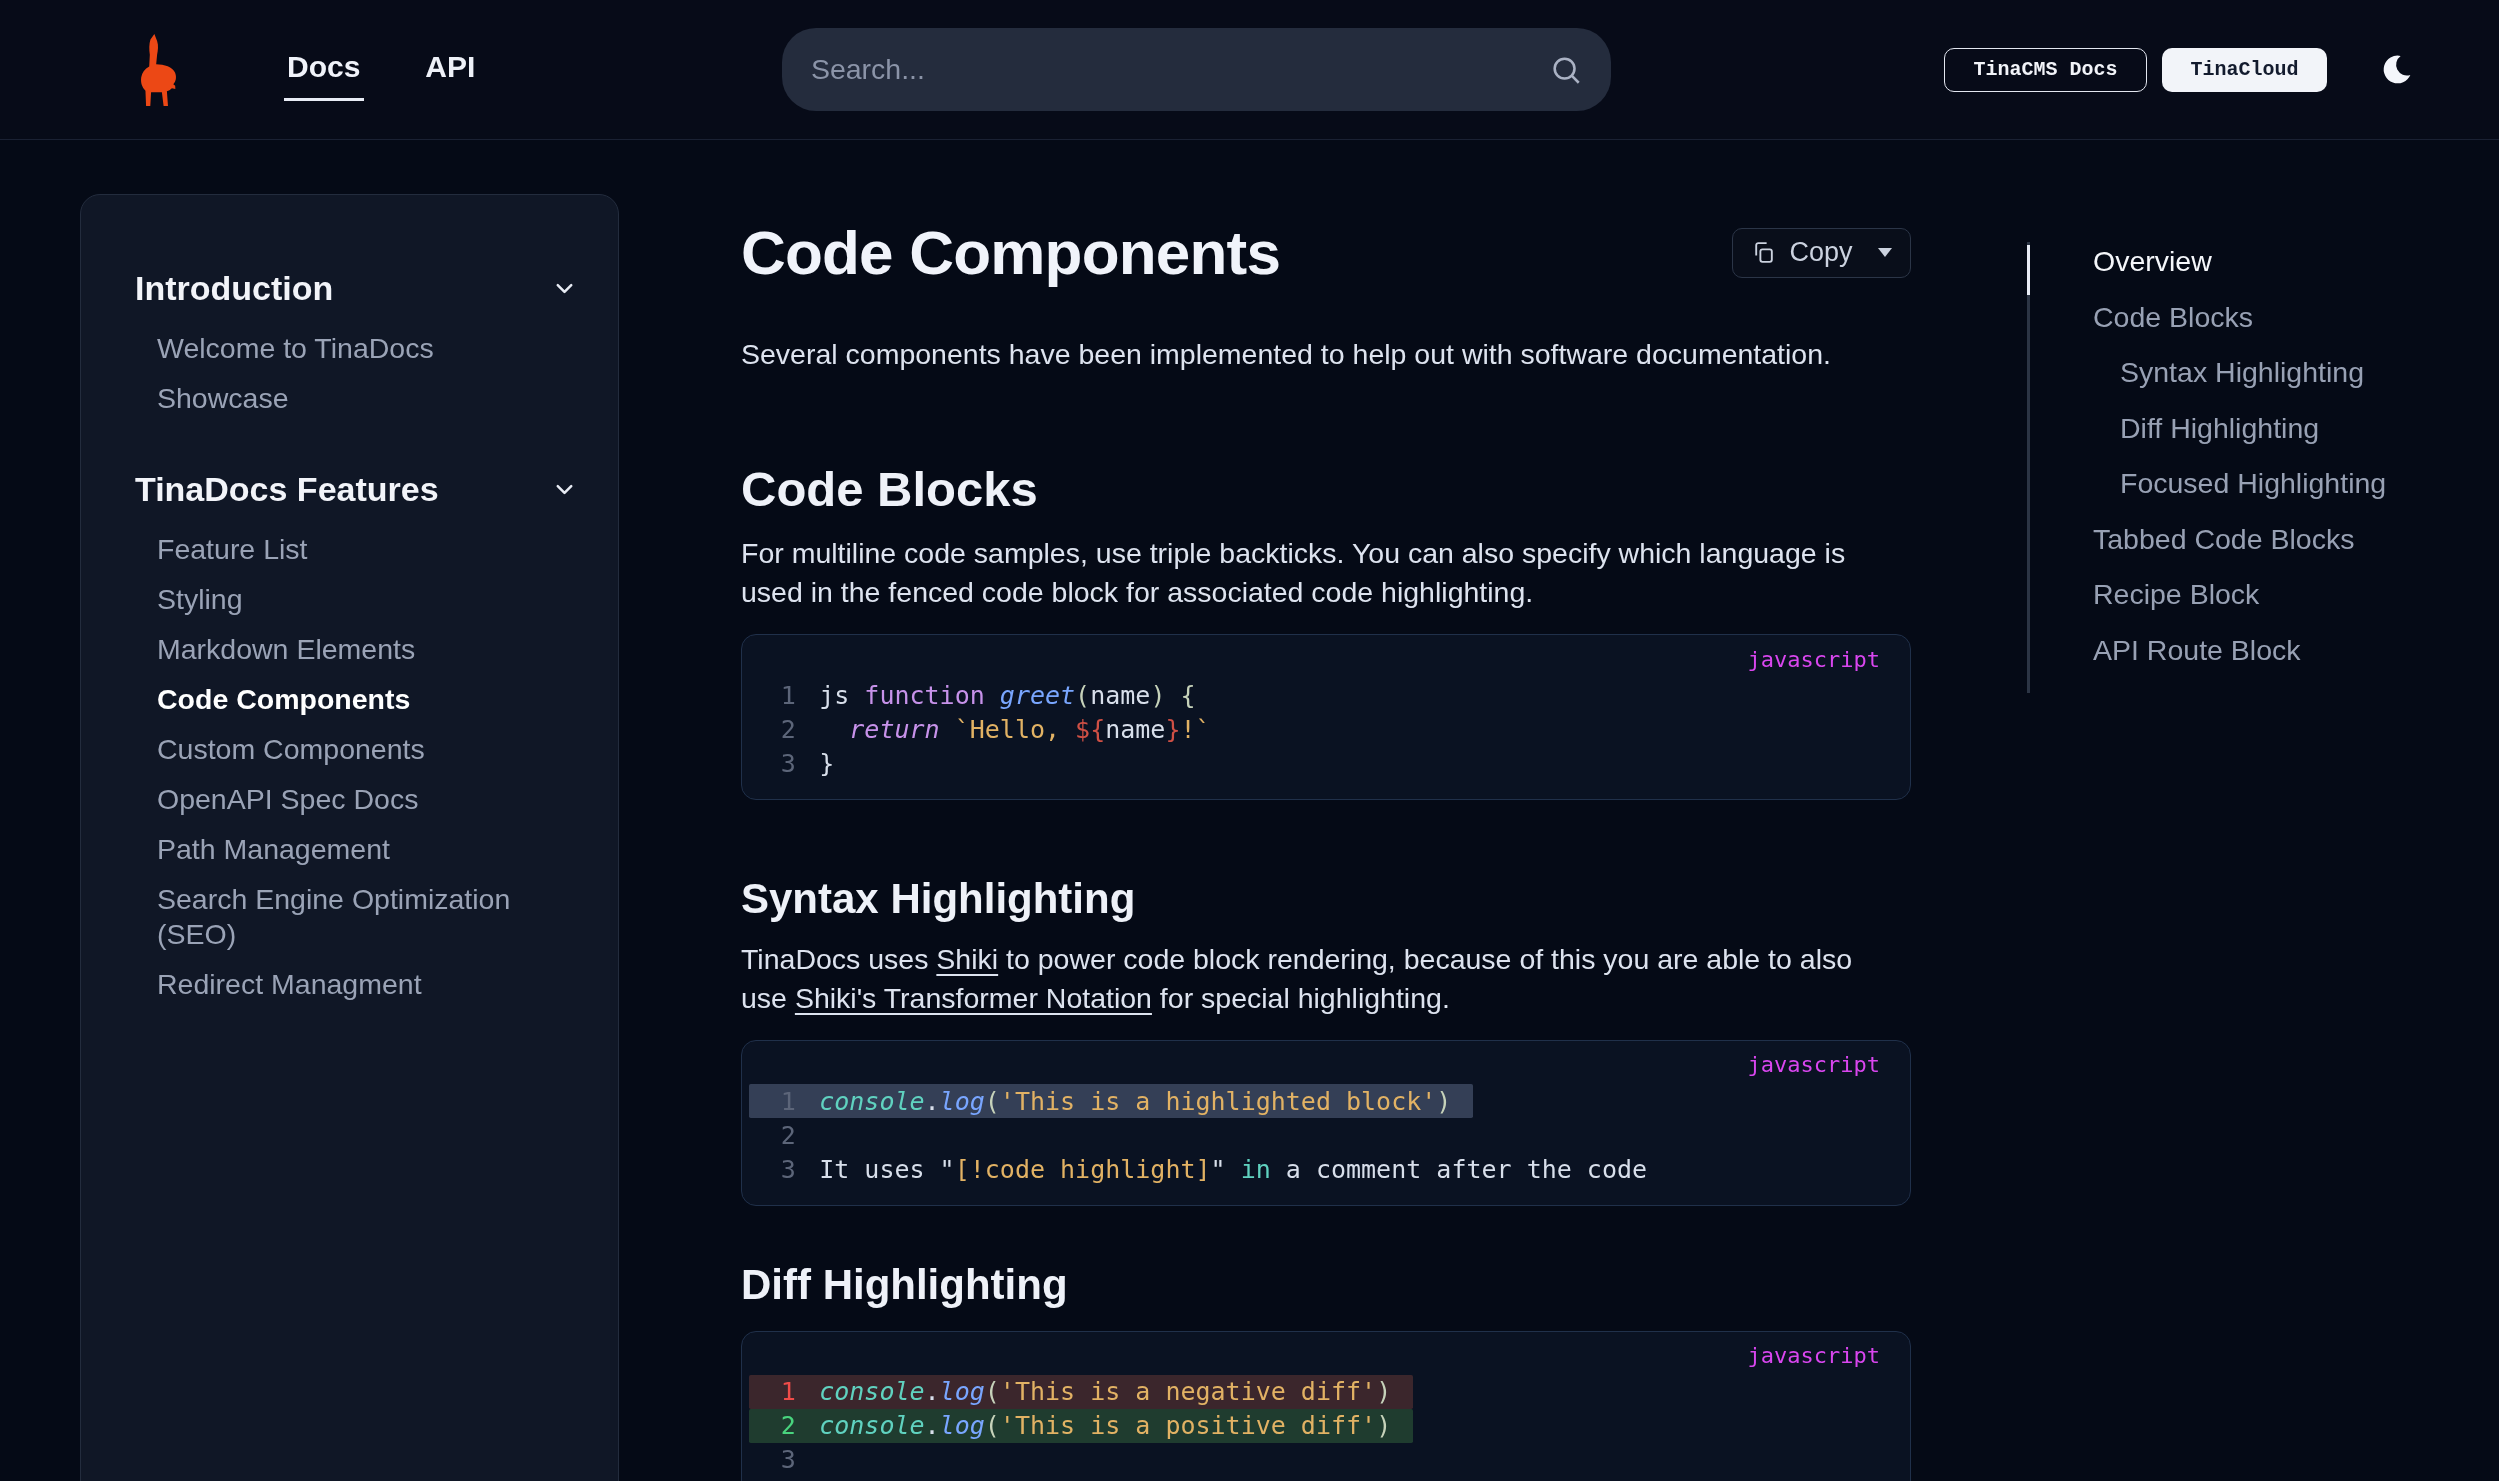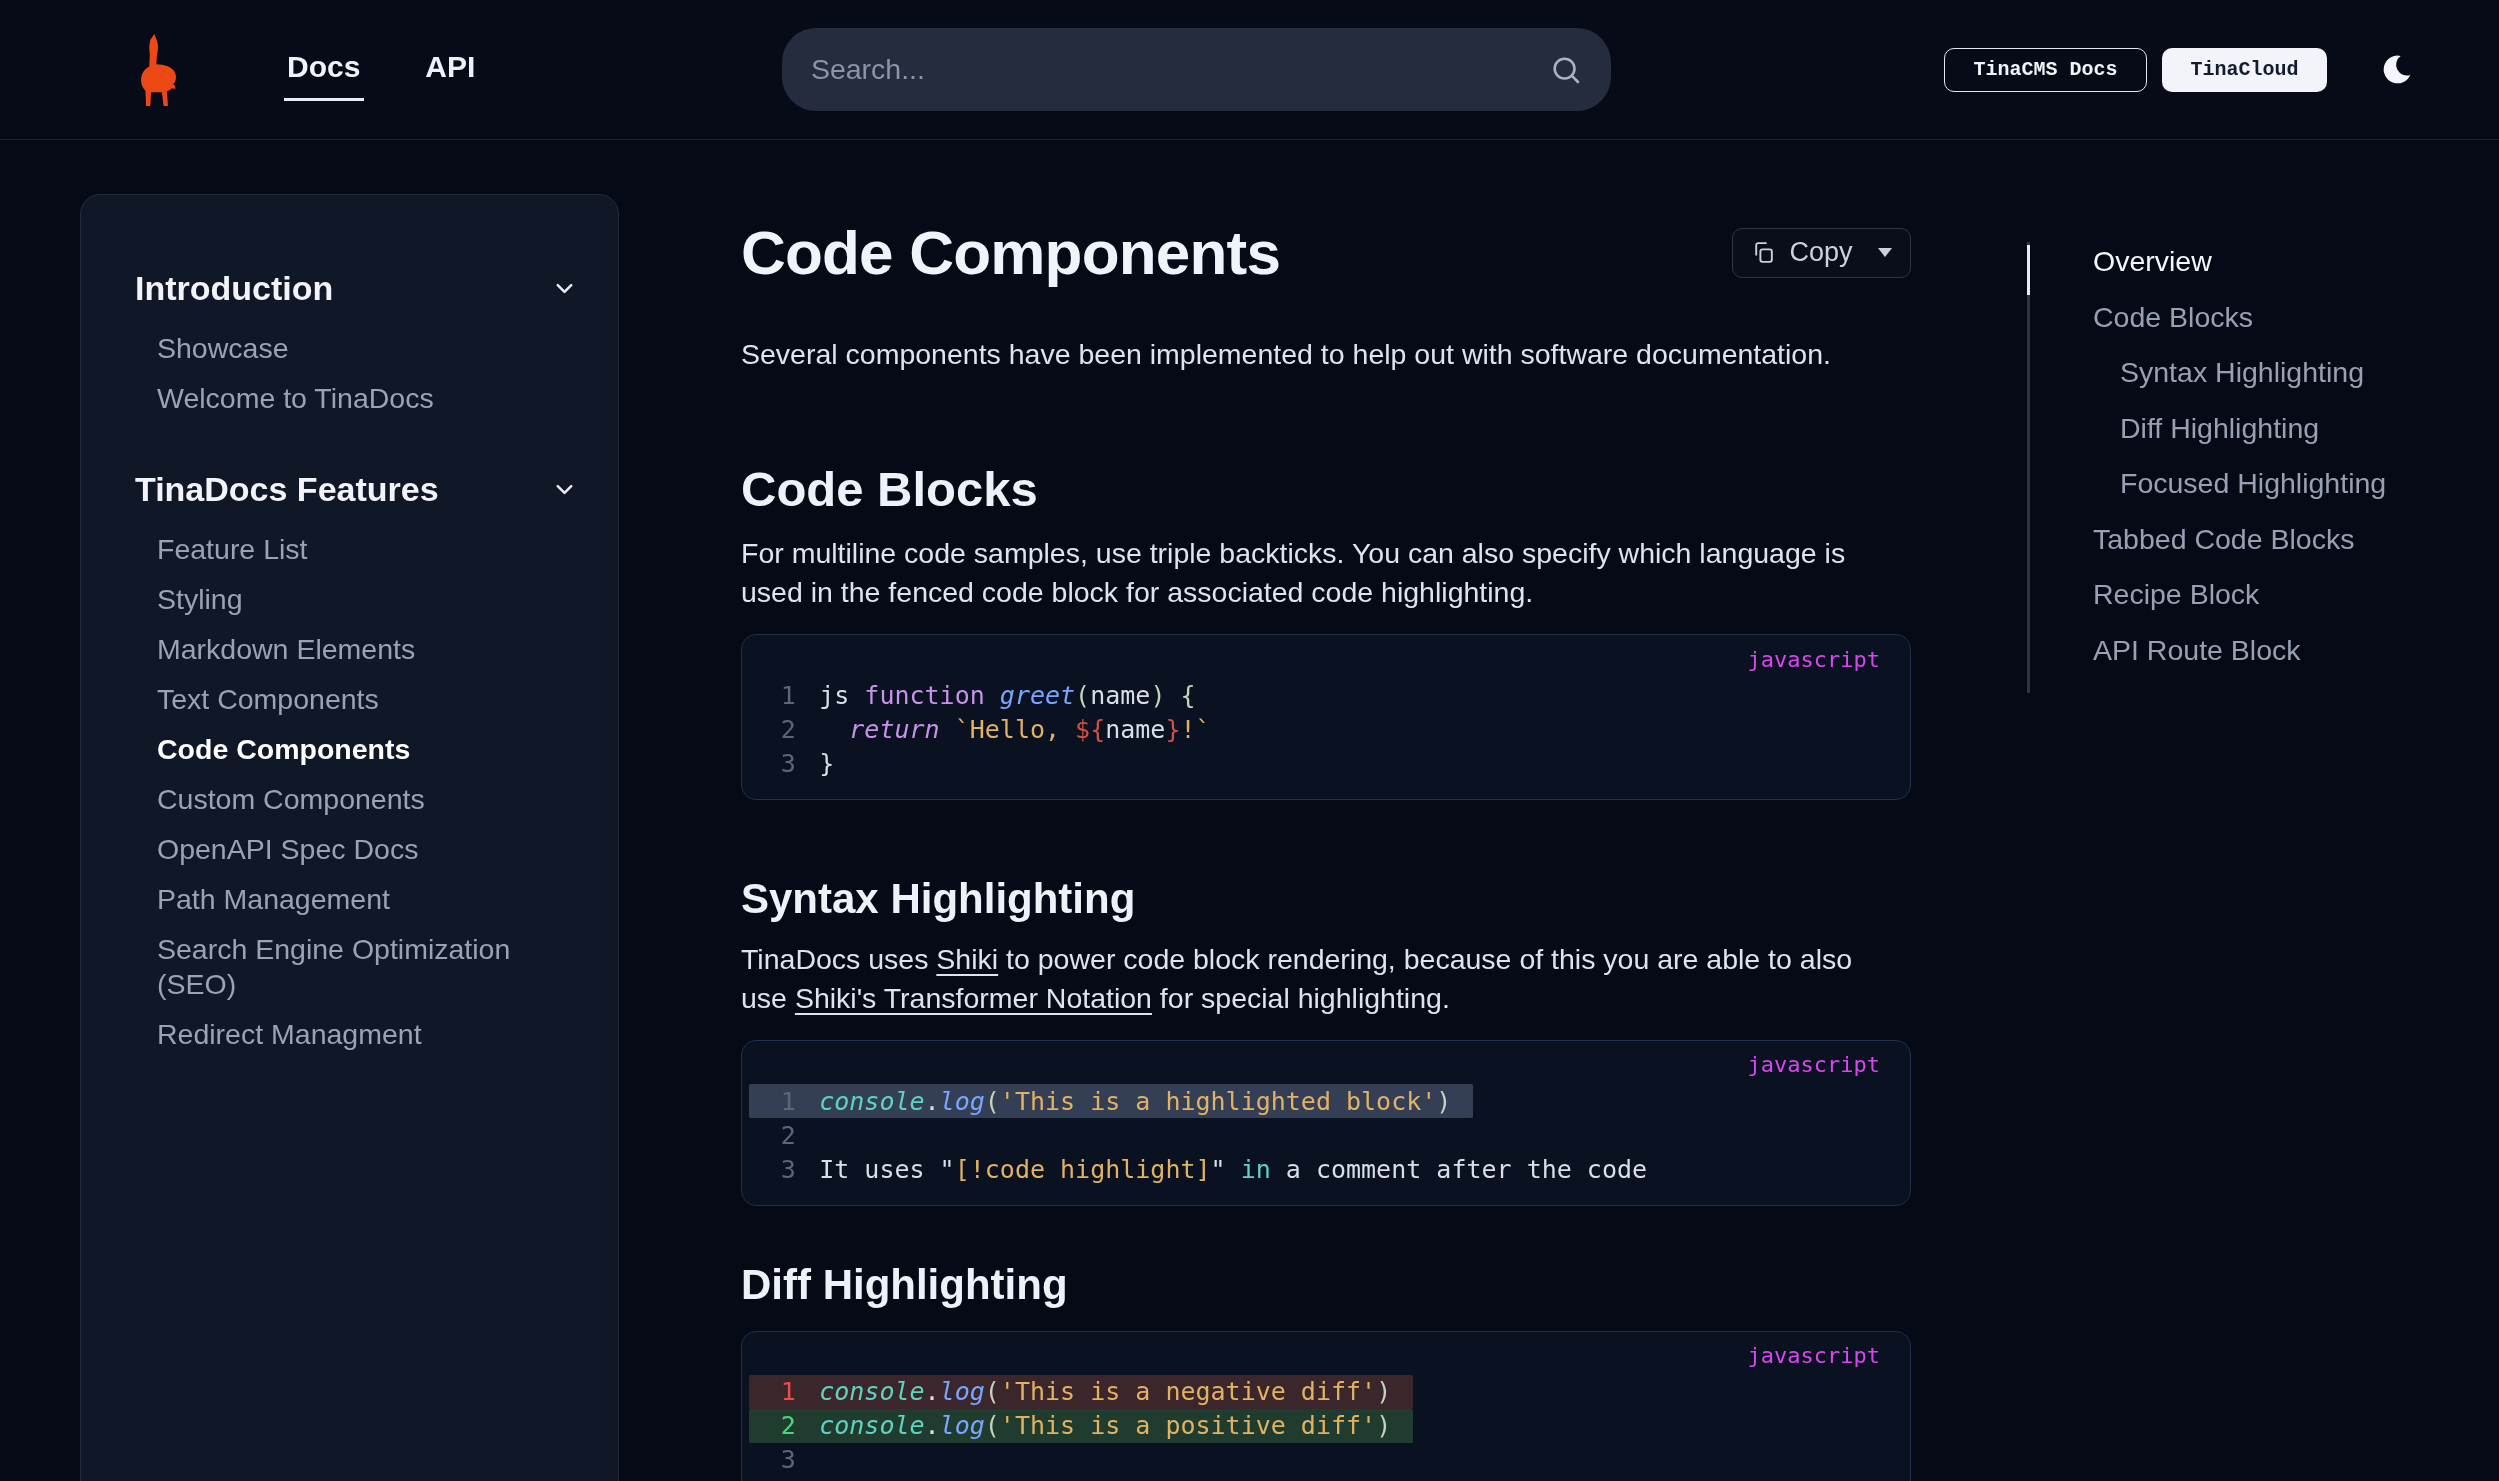--- a/index.html
+++ b/index.html
@@ -164,36 +164,35 @@
   <div class="sidebar-col">
     <div class="side-panel" id="side-panel">
         <div class="side-sec">
           <div class="side-sec-head">
             <span class="side-sec-title">Introduction</span>
             <svg viewBox="0 0 24 24" fill="none" stroke="#e8ecf4" stroke-width="2.2" stroke-linecap="round" stroke-linejoin="round">
               <polyline points="6 9 12 15 18 9"></polyline>
             </svg>
           </div>
           <ul class="side-items">
+            <li>Welcome to TinaDocs</li>
             <li>Showcase</li>
-            <li>Welcome to TinaDocs</li>
           </ul>
         </div>
         <div class="side-sec">
           <div class="side-sec-head">
             <span class="side-sec-title">TinaDocs Features</span>
             <svg viewBox="0 0 24 24" fill="none" stroke="#e8ecf4" stroke-width="2.2" stroke-linecap="round" stroke-linejoin="round">
               <polyline points="6 9 12 15 18 9"></polyline>
             </svg>
           </div>
           <ul class="side-items">
             <li>Feature List</li>
             <li>Styling</li>
             <li>Markdown Elements</li>
-            <li>Text Components</li>
             <li class="active">Code Components</li>
             <li>Custom Components</li>
             <li>OpenAPI Spec Docs</li>
             <li>Path Management</li>
             <li>Search Engine Optimization (SEO)</li>
             <li>Redirect Managment</li>
           </ul>
         </div>
       </div>
   </div>

